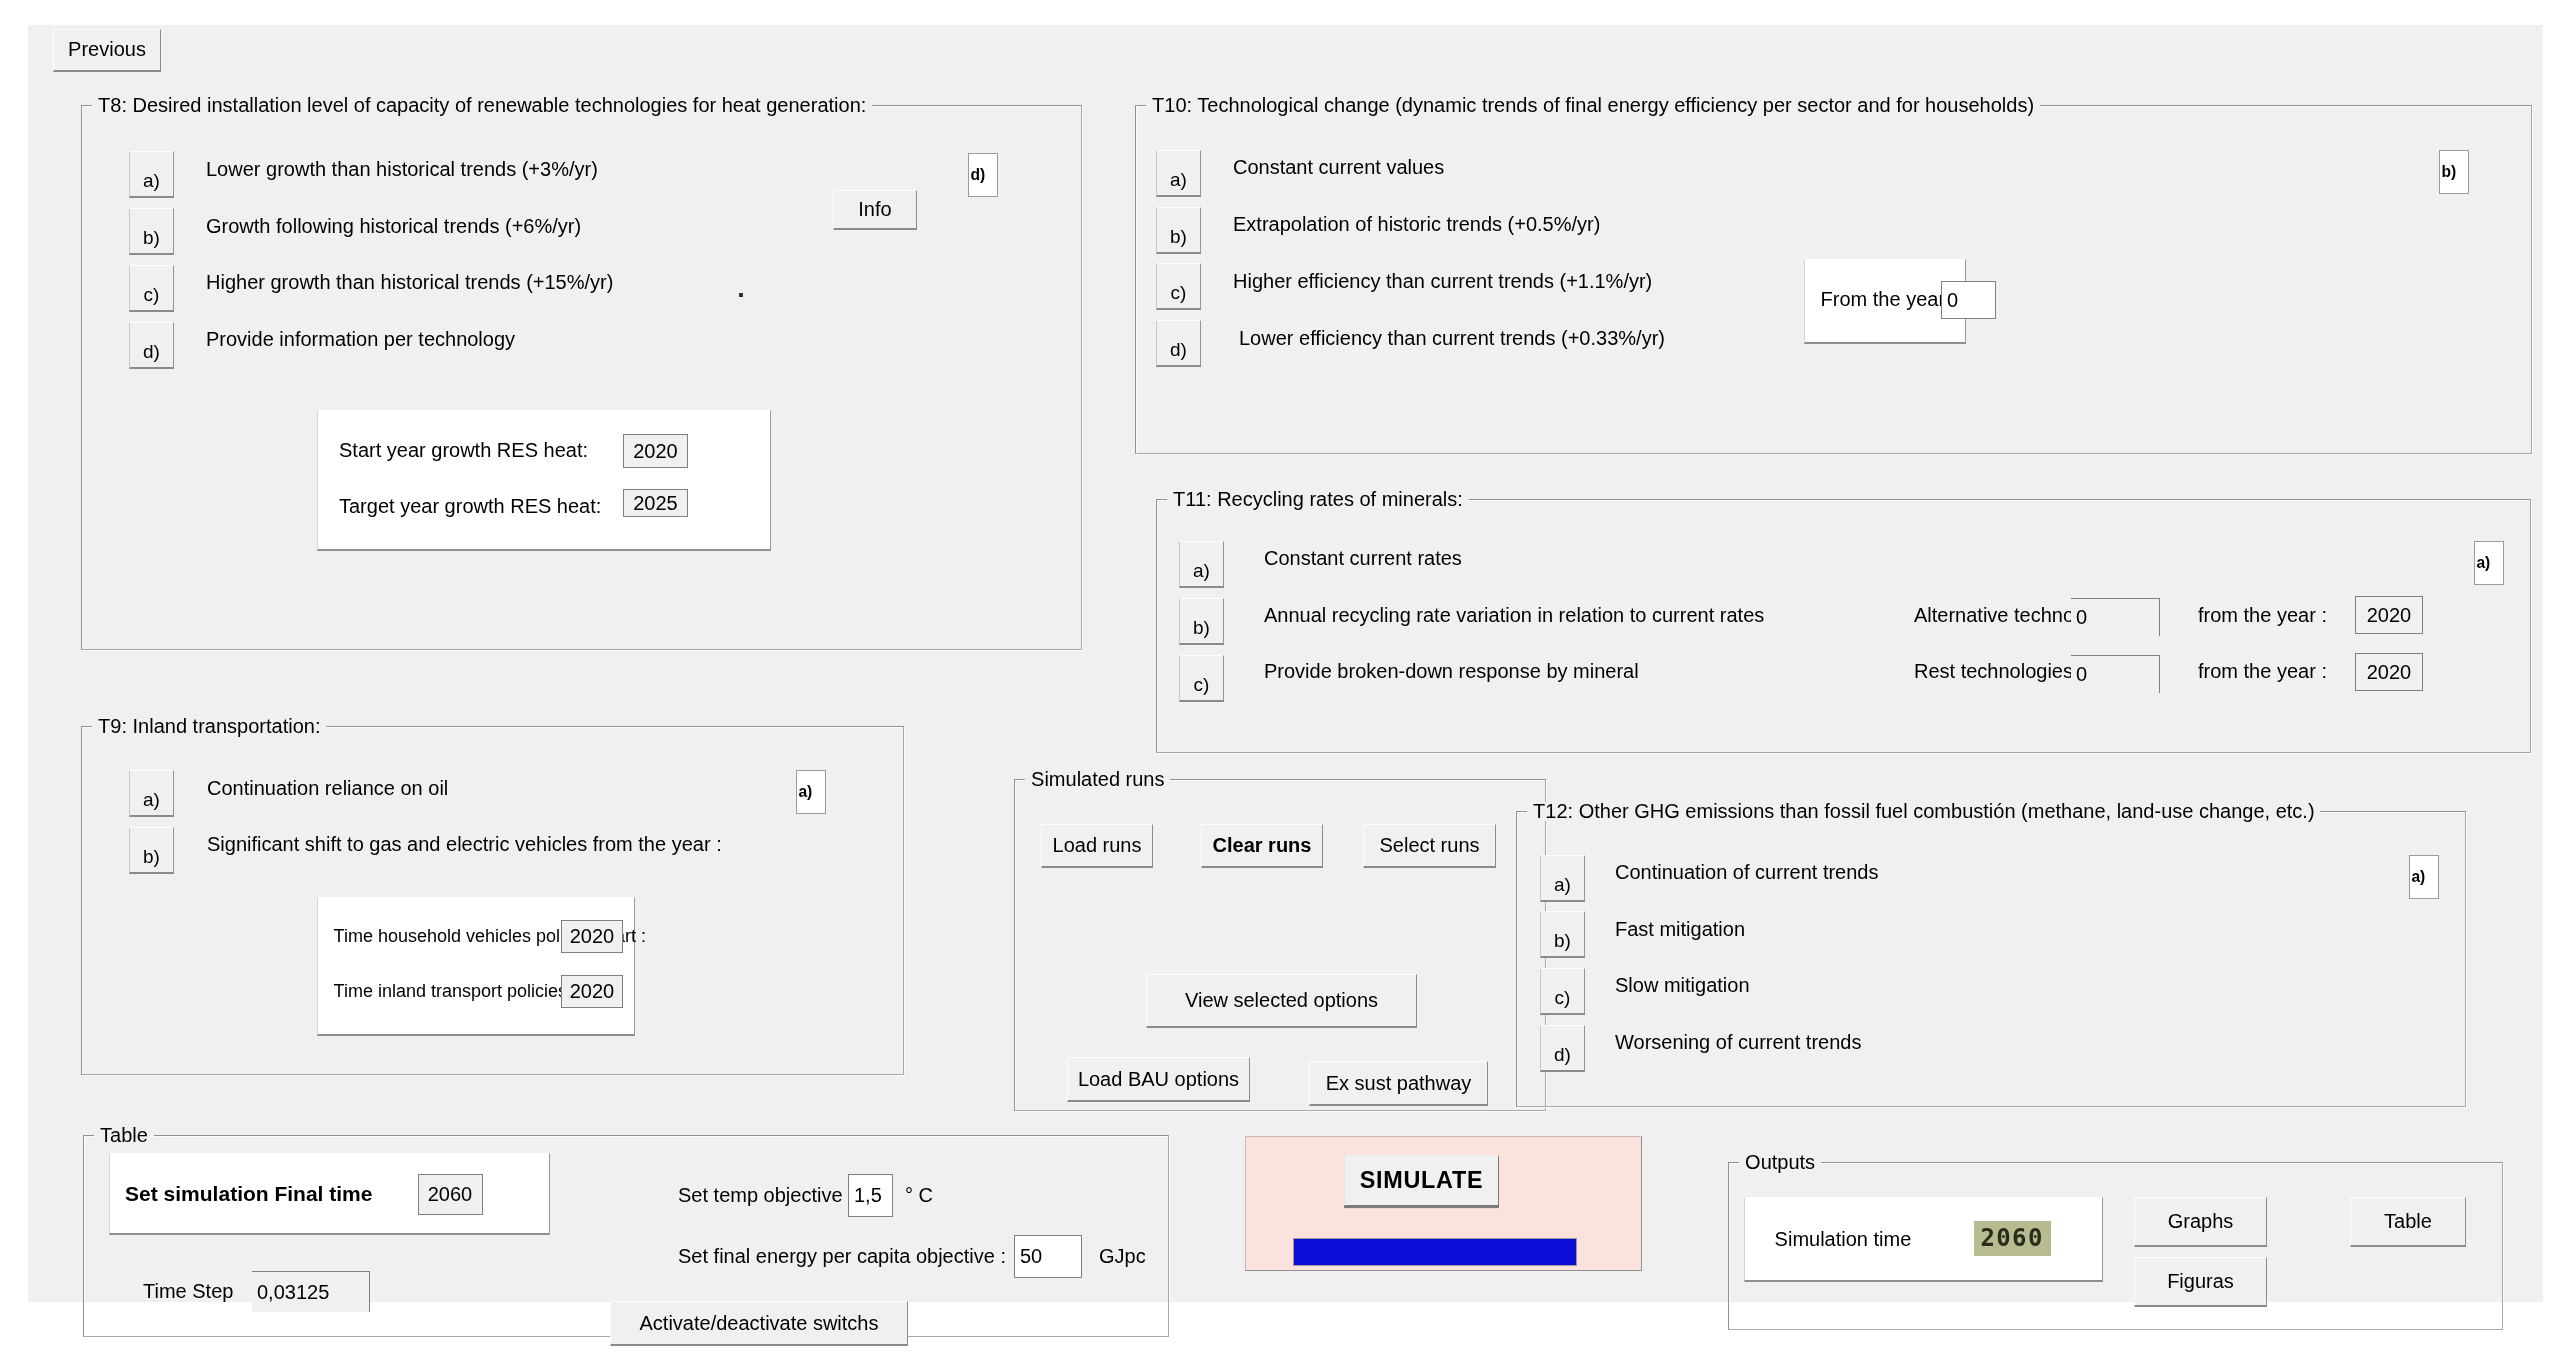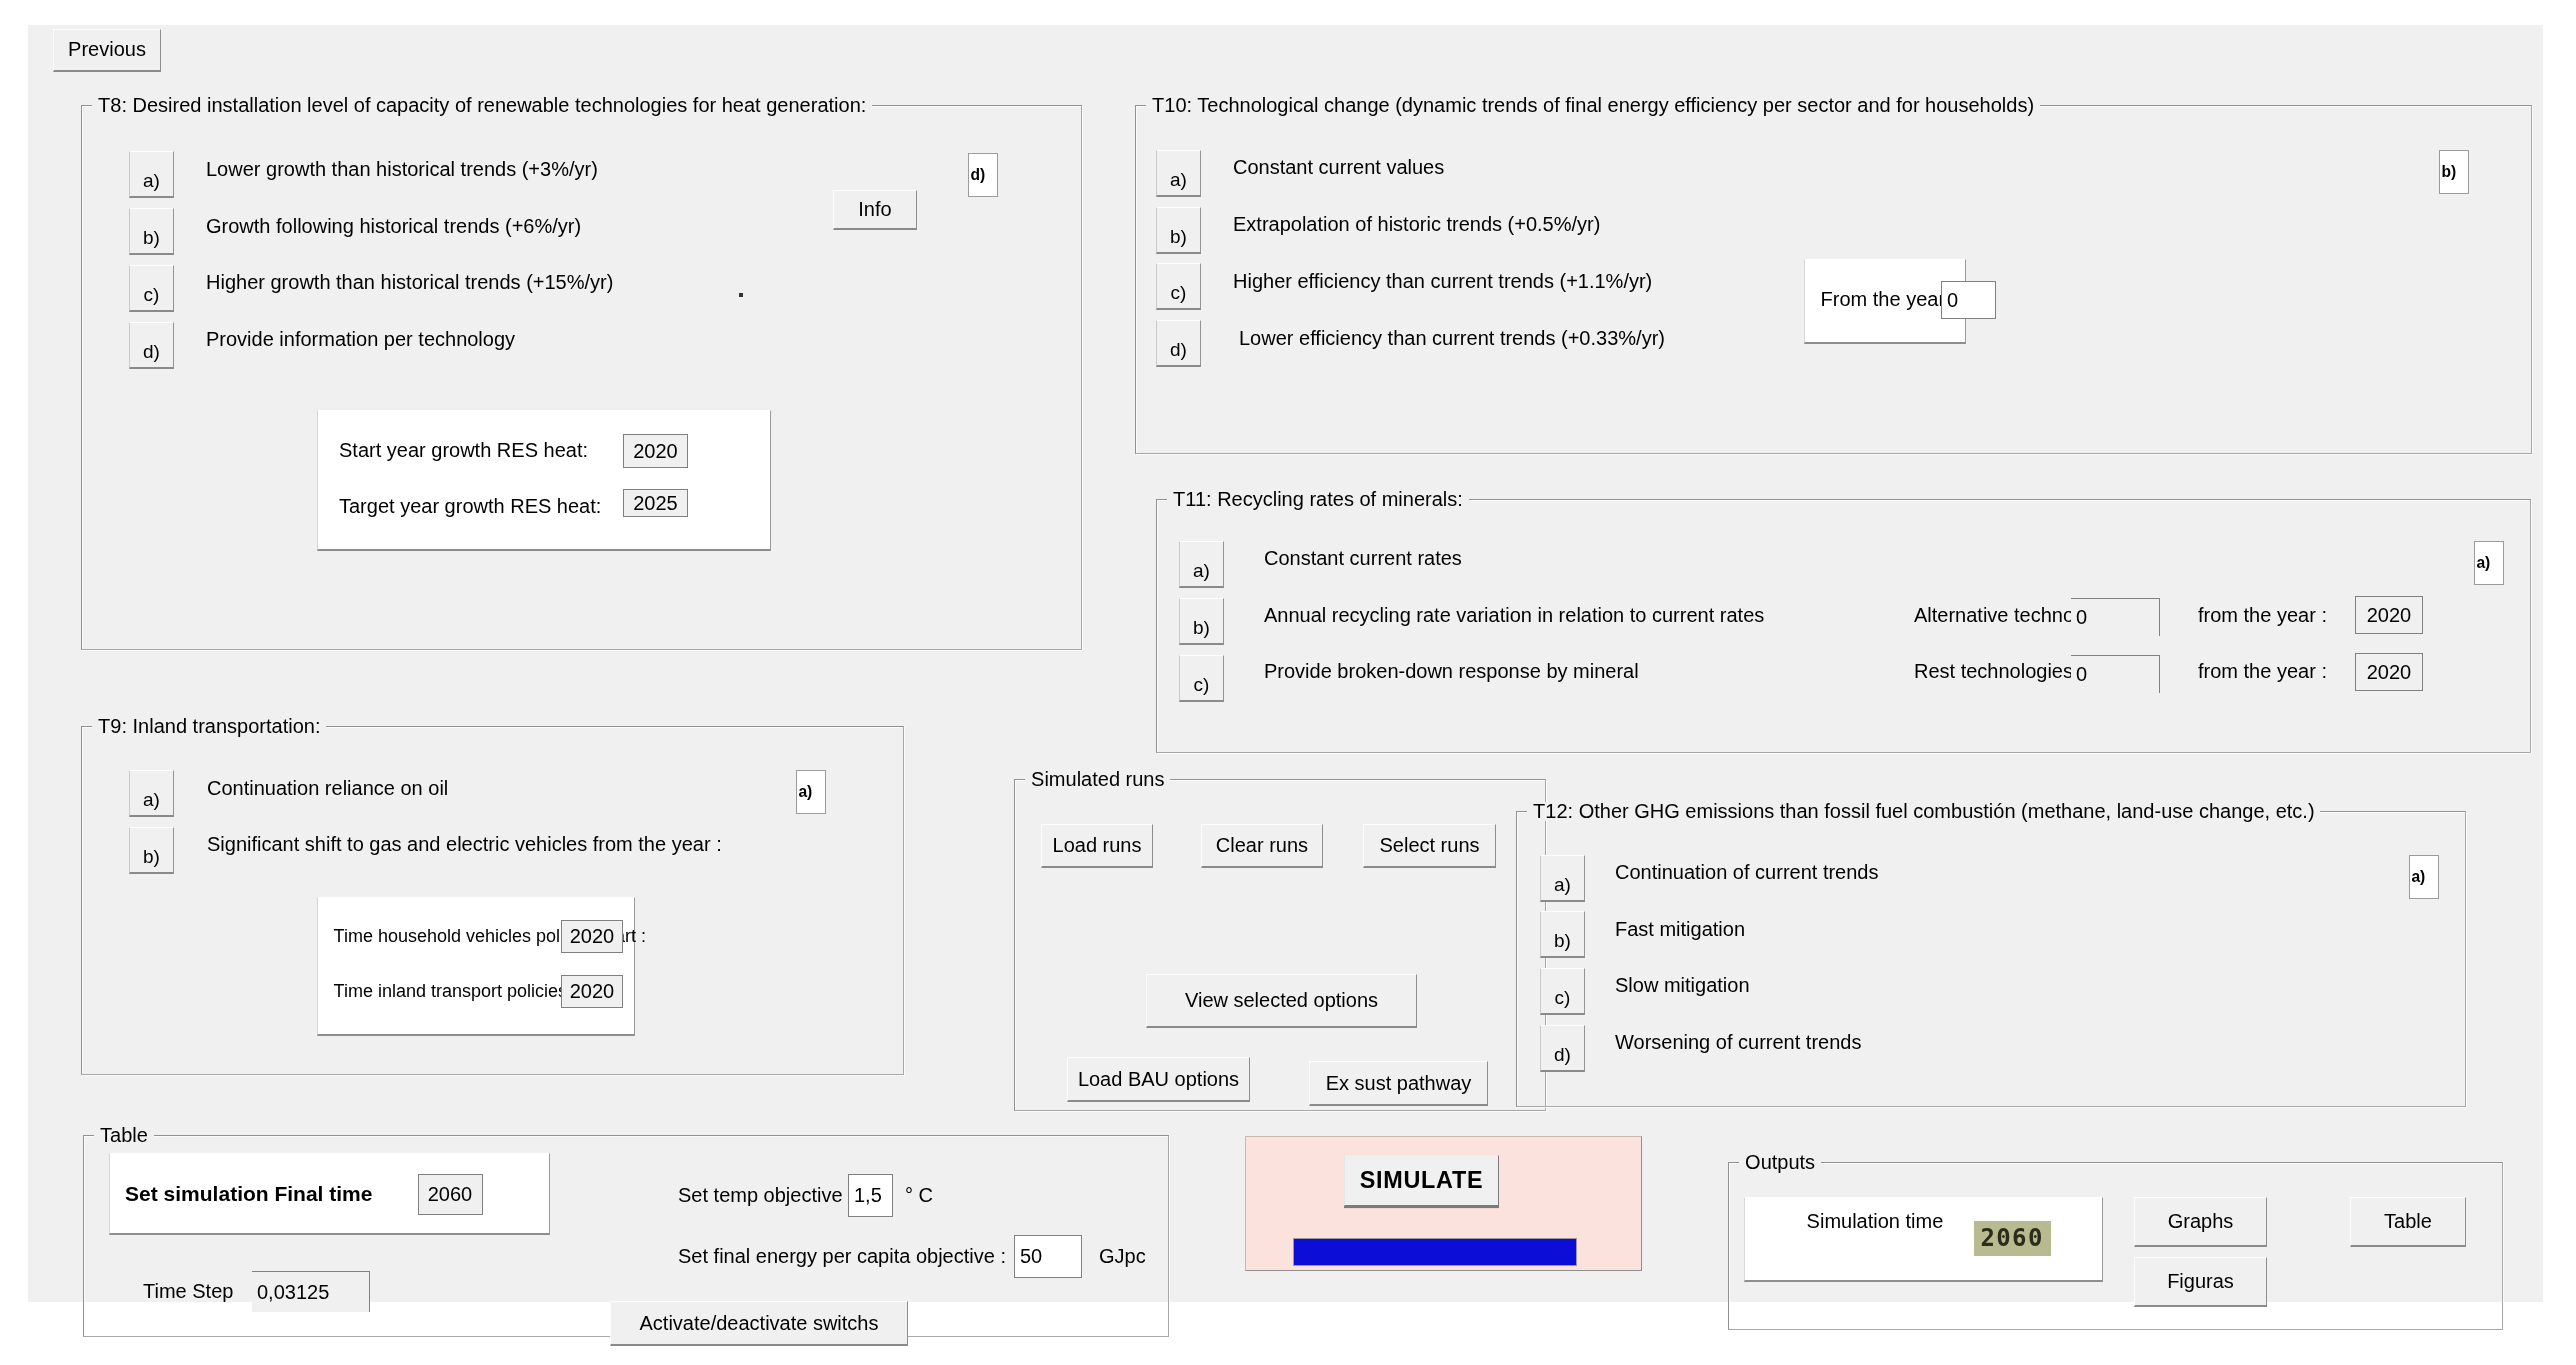--- a/index.html
+++ b/index.html
@@ -38,21 +38,21 @@
     display: flex;
     align-items: center;
     justify-content: center;
     color: #000;
     font-family: "Liberation Sans", sans-serif;
     cursor: pointer;
     user-select: none;
     text-align: center;
     line-height: 1.05;
   }
-  .btn.bold { font-weight: normal; text-align: right; }
+  .btn.bold { font-weight: bold; text-align: right; }
 
   
   .letter-btn {
     position: absolute;
     width: 45px;
     height: 47px;
     background: #f0f0f0;
     border: 0.7px solid #c9c9c9;
     border-top-color: #fefefe;
     border-right-color: #949494;
@@ -383,21 +383,21 @@
     <div id="progress-track" style="left:47px; top:101px; width:284px; height:28px;">
       <div id="progress-fill" style="width: 100%; background: rgb(13, 13, 216);"></div>
     </div>
   </div>
 
   <div class="group" style="left:1700px; top:1128px; width:775px; height:177px;">
     <div class="gframe"></div>
     <div class="gtitle">Outputs</div>
 
     <div class="subpanel" style="left:15.6px; top:44px; width:359px; height:85px;">
-      <div class="lbl" style="left:30px; top:12px;margin-left:32px;">Simulation time</div>
+      <div class="lbl" style="left:30px; top:30px;">Simulation time</div>
       <div id="lcd-display" style="left:229px; top:23px; width:77px; height:35px;">2060</div>
     </div>
 
     <div class="btn" style="left:406px; top:44px; width:133px; height:50px; font-size:20px;">Graphs</div>
     <div class="btn" style="left:406px; top:104px; width:133px; height:50px; font-size:20px;">Figuras</div>
     <div class="btn" style="left:622px; top:44px; width:116px; height:50px; font-size:20px;">Table</div>
   </div>
 
 </div>
 

